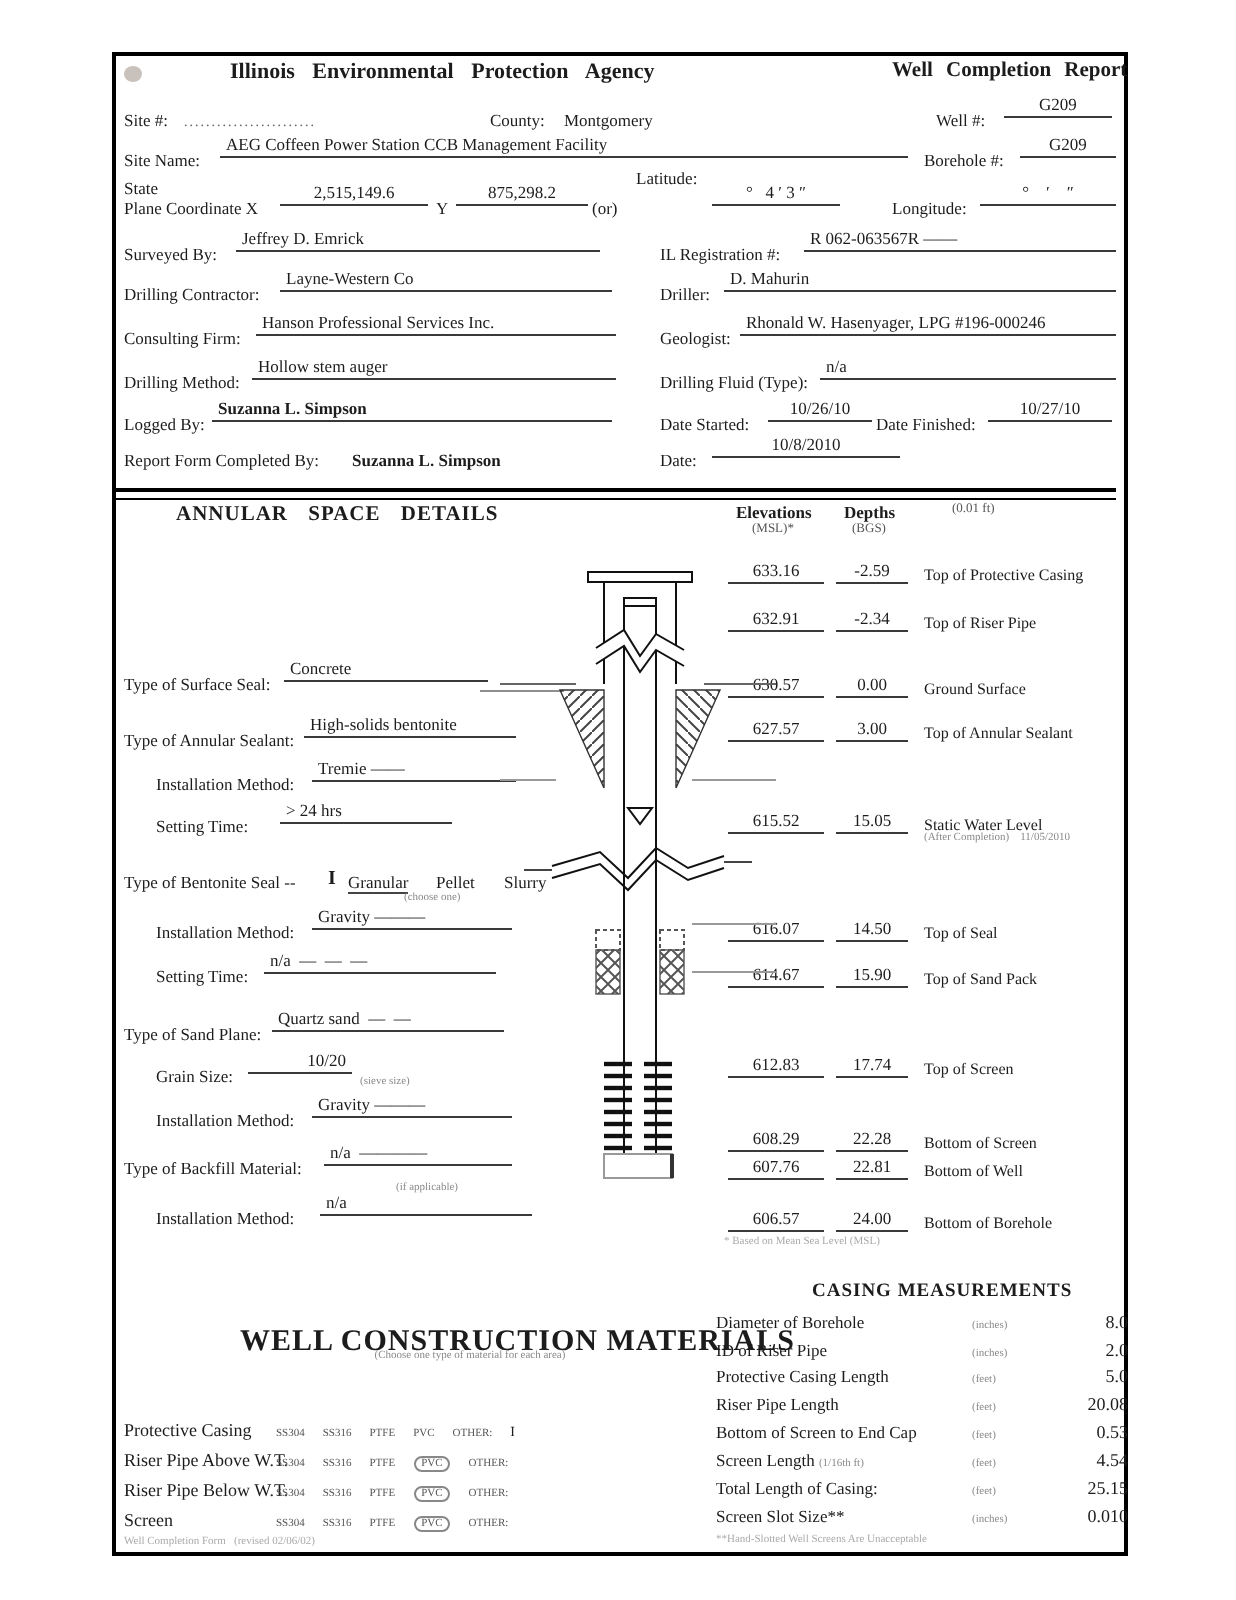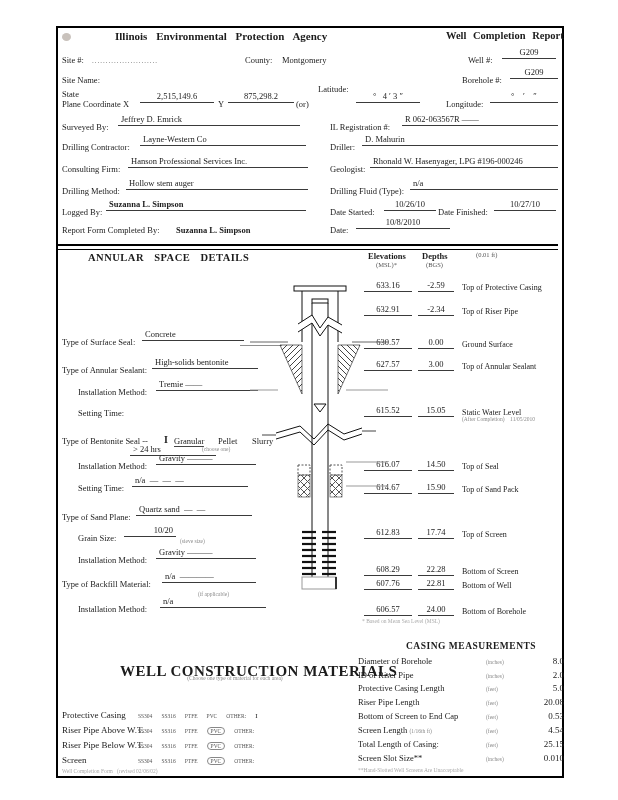--- a/index.html
+++ b/index.html
@@ -46,20 +46,21 @@
   <div class="abs hdr" style="left:446px;top:30px;word-spacing:4px;font-size:10.5px;">Well Completion Report</div>
 
   <div class="abs lbl" style="left:62px;top:55px;">Site #:</div>
   <div class="abs dots" style="left:92px;top:57px;">........................</div>
   <div class="abs lbl" style="left:245px;top:55px;">County:</div>
   <div class="abs lbl" style="left:282px;top:55px;">Montgomery</div>
   <div class="abs lbl" style="left:468px;top:55px;">Well #:</div>
   <span class="abs fill" style="left:502px;top:47px;width:48px;">G209</span>
 
   <div class="abs lbl" style="left:62px;top:75px;">Site Name:</div>
+  <span class="abs fill fl" style="left:110px;top:67px;width:338px;">AEG Coffeen Power Station CCB Management Facility</span>
   <div class="abs lbl" style="left:462px;top:75px;">Borehole #:</div>
   <span class="abs fill" style="left:510px;top:67px;width:42px;">G209</span>
 
   <div class="abs lbl" style="left:62px;top:89px;">State</div>
   <div class="abs lbl" style="left:62px;top:99px;">Plane Coordinate X</div>
   <span class="abs fill" style="left:140px;top:91px;width:68px;">2,515,149.6</span>
   <div class="abs lbl" style="left:218px;top:99px;">Y</div>
   <span class="abs fill" style="left:228px;top:91px;width:60px;">875,298.2</span>
   <div class="abs lbl" style="left:296px;top:99px;">(or)</div>
   <div class="abs lbl" style="left:318px;top:84px;">Latitude:</div>
@@ -149,21 +150,21 @@
   <span class="abs fill fl" style="left:142px;top:329px;width:96px;">Concrete</span>
   <div class="leader" style="left:240px;top:345px;width:42px;"></div>
 
   <div class="abs lbl" style="left:62px;top:365px;">Type of Annular Sealant:</div>
   <span class="abs fill fl" style="left:152px;top:357px;width:100px;">High-solids bentonite</span>
 
   <div class="abs lbl" style="left:78px;top:387px;">Installation Method:</div>
   <span class="abs fill fl" style="left:156px;top:379px;width:96px;">Tremie ——</span>
 
   <div class="abs lbl" style="left:78px;top:408px;">Setting Time:</div>
-  <span class="abs fill fl" style="left:130px;top:400px;width:80px;margin-top:44px;">&gt; 24 hrs</span>
+  <span class="abs fill fl" style="left:140px;top:400px;width:80px;">&gt; 24 hrs</span>
 
   <div class="abs lbl" style="left:62px;top:436px;">Type of Bentonite Seal --</div>
   <span class="abs lbl b" style="left:164px;top:434px;font-size:10px;">I</span>
   <span class="abs lbl" style="left:174px;top:436px;border-bottom:1px solid #444;">Granular</span>
   <span class="abs lbl" style="left:218px;top:436px;">Pellet</span>
   <span class="abs lbl" style="left:252px;top:436px;">Slurry</span>
   <div class="abs tiny" style="left:202px;top:446px;">(choose one)</div>
 
   <div class="abs lbl" style="left:78px;top:461px;">Installation Method:</div>
   <span class="abs fill fl" style="left:156px;top:453px;width:94px;">Gravity ———</span>

